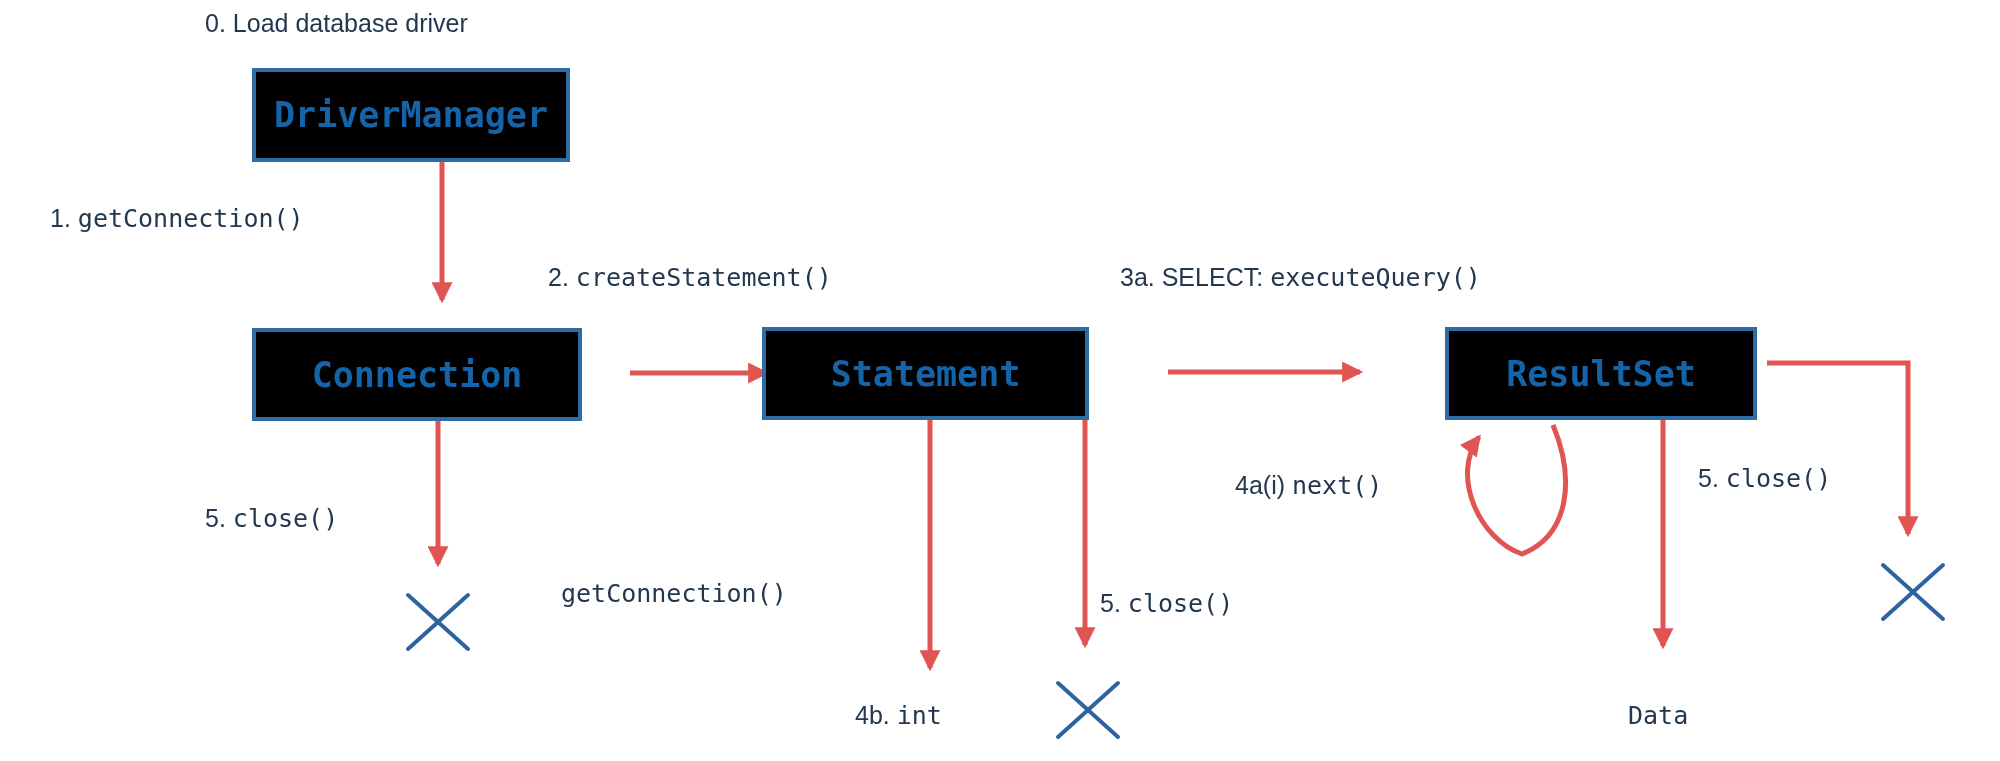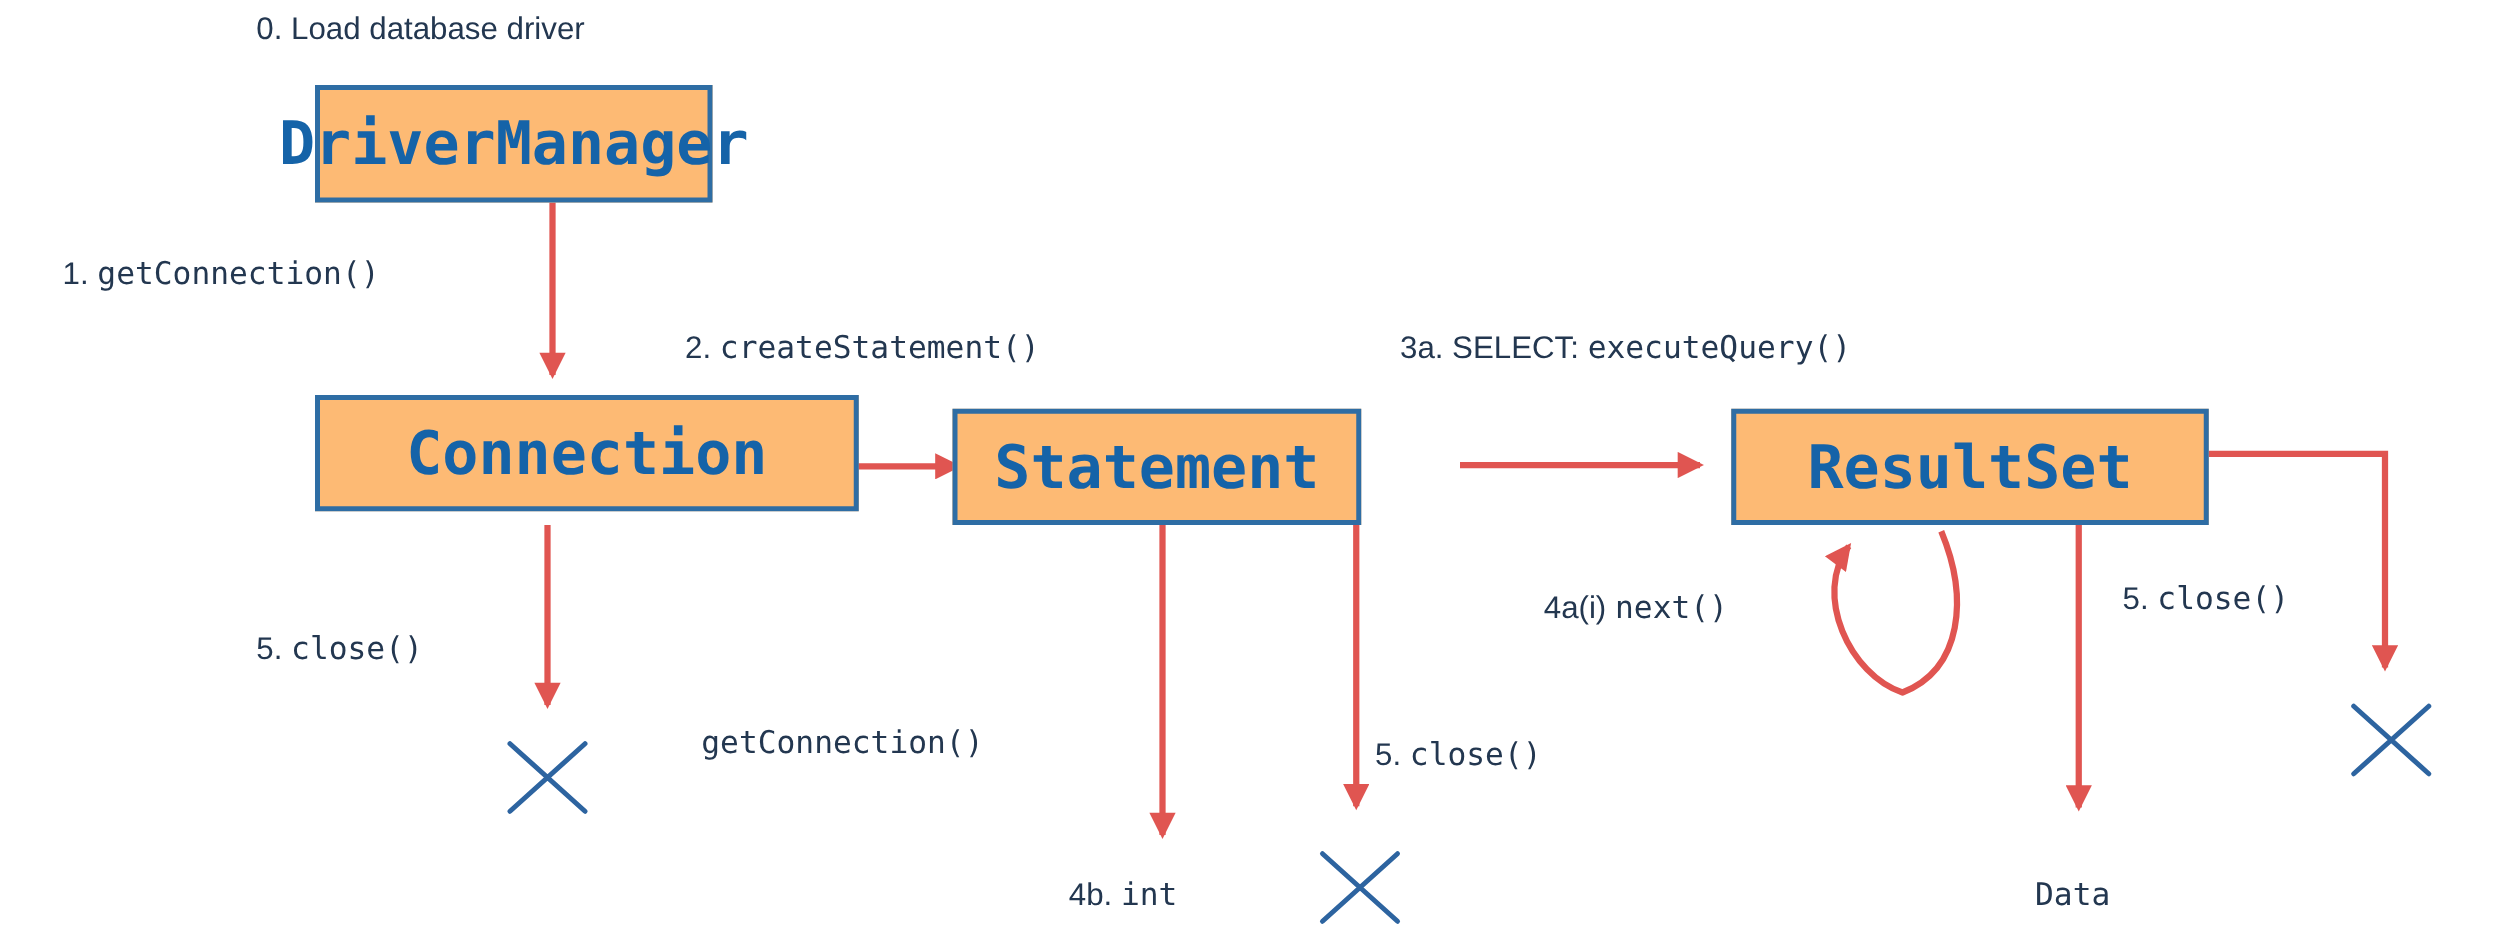--- a/index.html
+++ b/index.html
@@ -15,25 +15,25 @@
     position:relative;
     width:2000px;height:761px;
     background:var(--bg);
     overflow:hidden;
     font-family:"Liberation Sans",sans-serif;
   }
   .node{
     position:absolute;
     box-sizing:border-box;
     border:4px solid var(--box-border);
-    background:#fdba74;
+    background:#000000;
     display:flex;align-items:center;justify-content:center;
     font-family:"DejaVu Sans Mono",monospace;
     font-weight:bold;
-    font-size:48px;
+    font-size:35px;
     color:var(--box-text);
     letter-spacing:0px;
   }
   .lbl{
     position:absolute;
     font-size:25px;
     color:var(--label-text);
     white-space:nowrap;
     line-height:1.25;
   }
@@ -68,27 +68,27 @@
     <path class="arrow" marker-end="url(#ah)" d="M1553 425 C1575 478 1570 535 1522 554 C1480 540 1450 476 1479 437"></path>
 
     <path class="xmark" d="M408 595 L468 649 M468 595 L408 649"></path>
     <path class="xmark" d="M1058 683 L1118 737 M1118 683 L1058 737"></path>
     <path class="xmark" d="M1883 565 L1943 619 M1943 565 L1883 619"></path>
   </svg>
 
   <div class="node" style="left:252px;top:68px;width:318px;height:94px">
     <span>DriverManager</span>
   </div>
-  <div class="node" style="left:252px;top:316px;width:435px;height:93px">
+  <div class="node" style="left:252px;top:328px;width:330px;height:93px">
     <span>Connection</span>
   </div>
   <div class="node" style="left:762px;top:327px;width:327px;height:93px">
     <span>Statement</span>
   </div>
-  <div class="node" style="left:1385px;top:327px;width:382px;height:93px">
+  <div class="node" style="left:1445px;top:327px;width:312px;height:93px">
     <span>ResultSet</span>
   </div>
 
   <div class="lbl" style="left:205px;top:8px">
     <span class="sans prefix">0.</span><span class="sans">Load database driver</span>
   </div>
 
   <div class="lbl" style="left:50px;top:203px">
     <span class="sans prefix">1.</span><span class="mono">getConnection()</span>
   </div>

